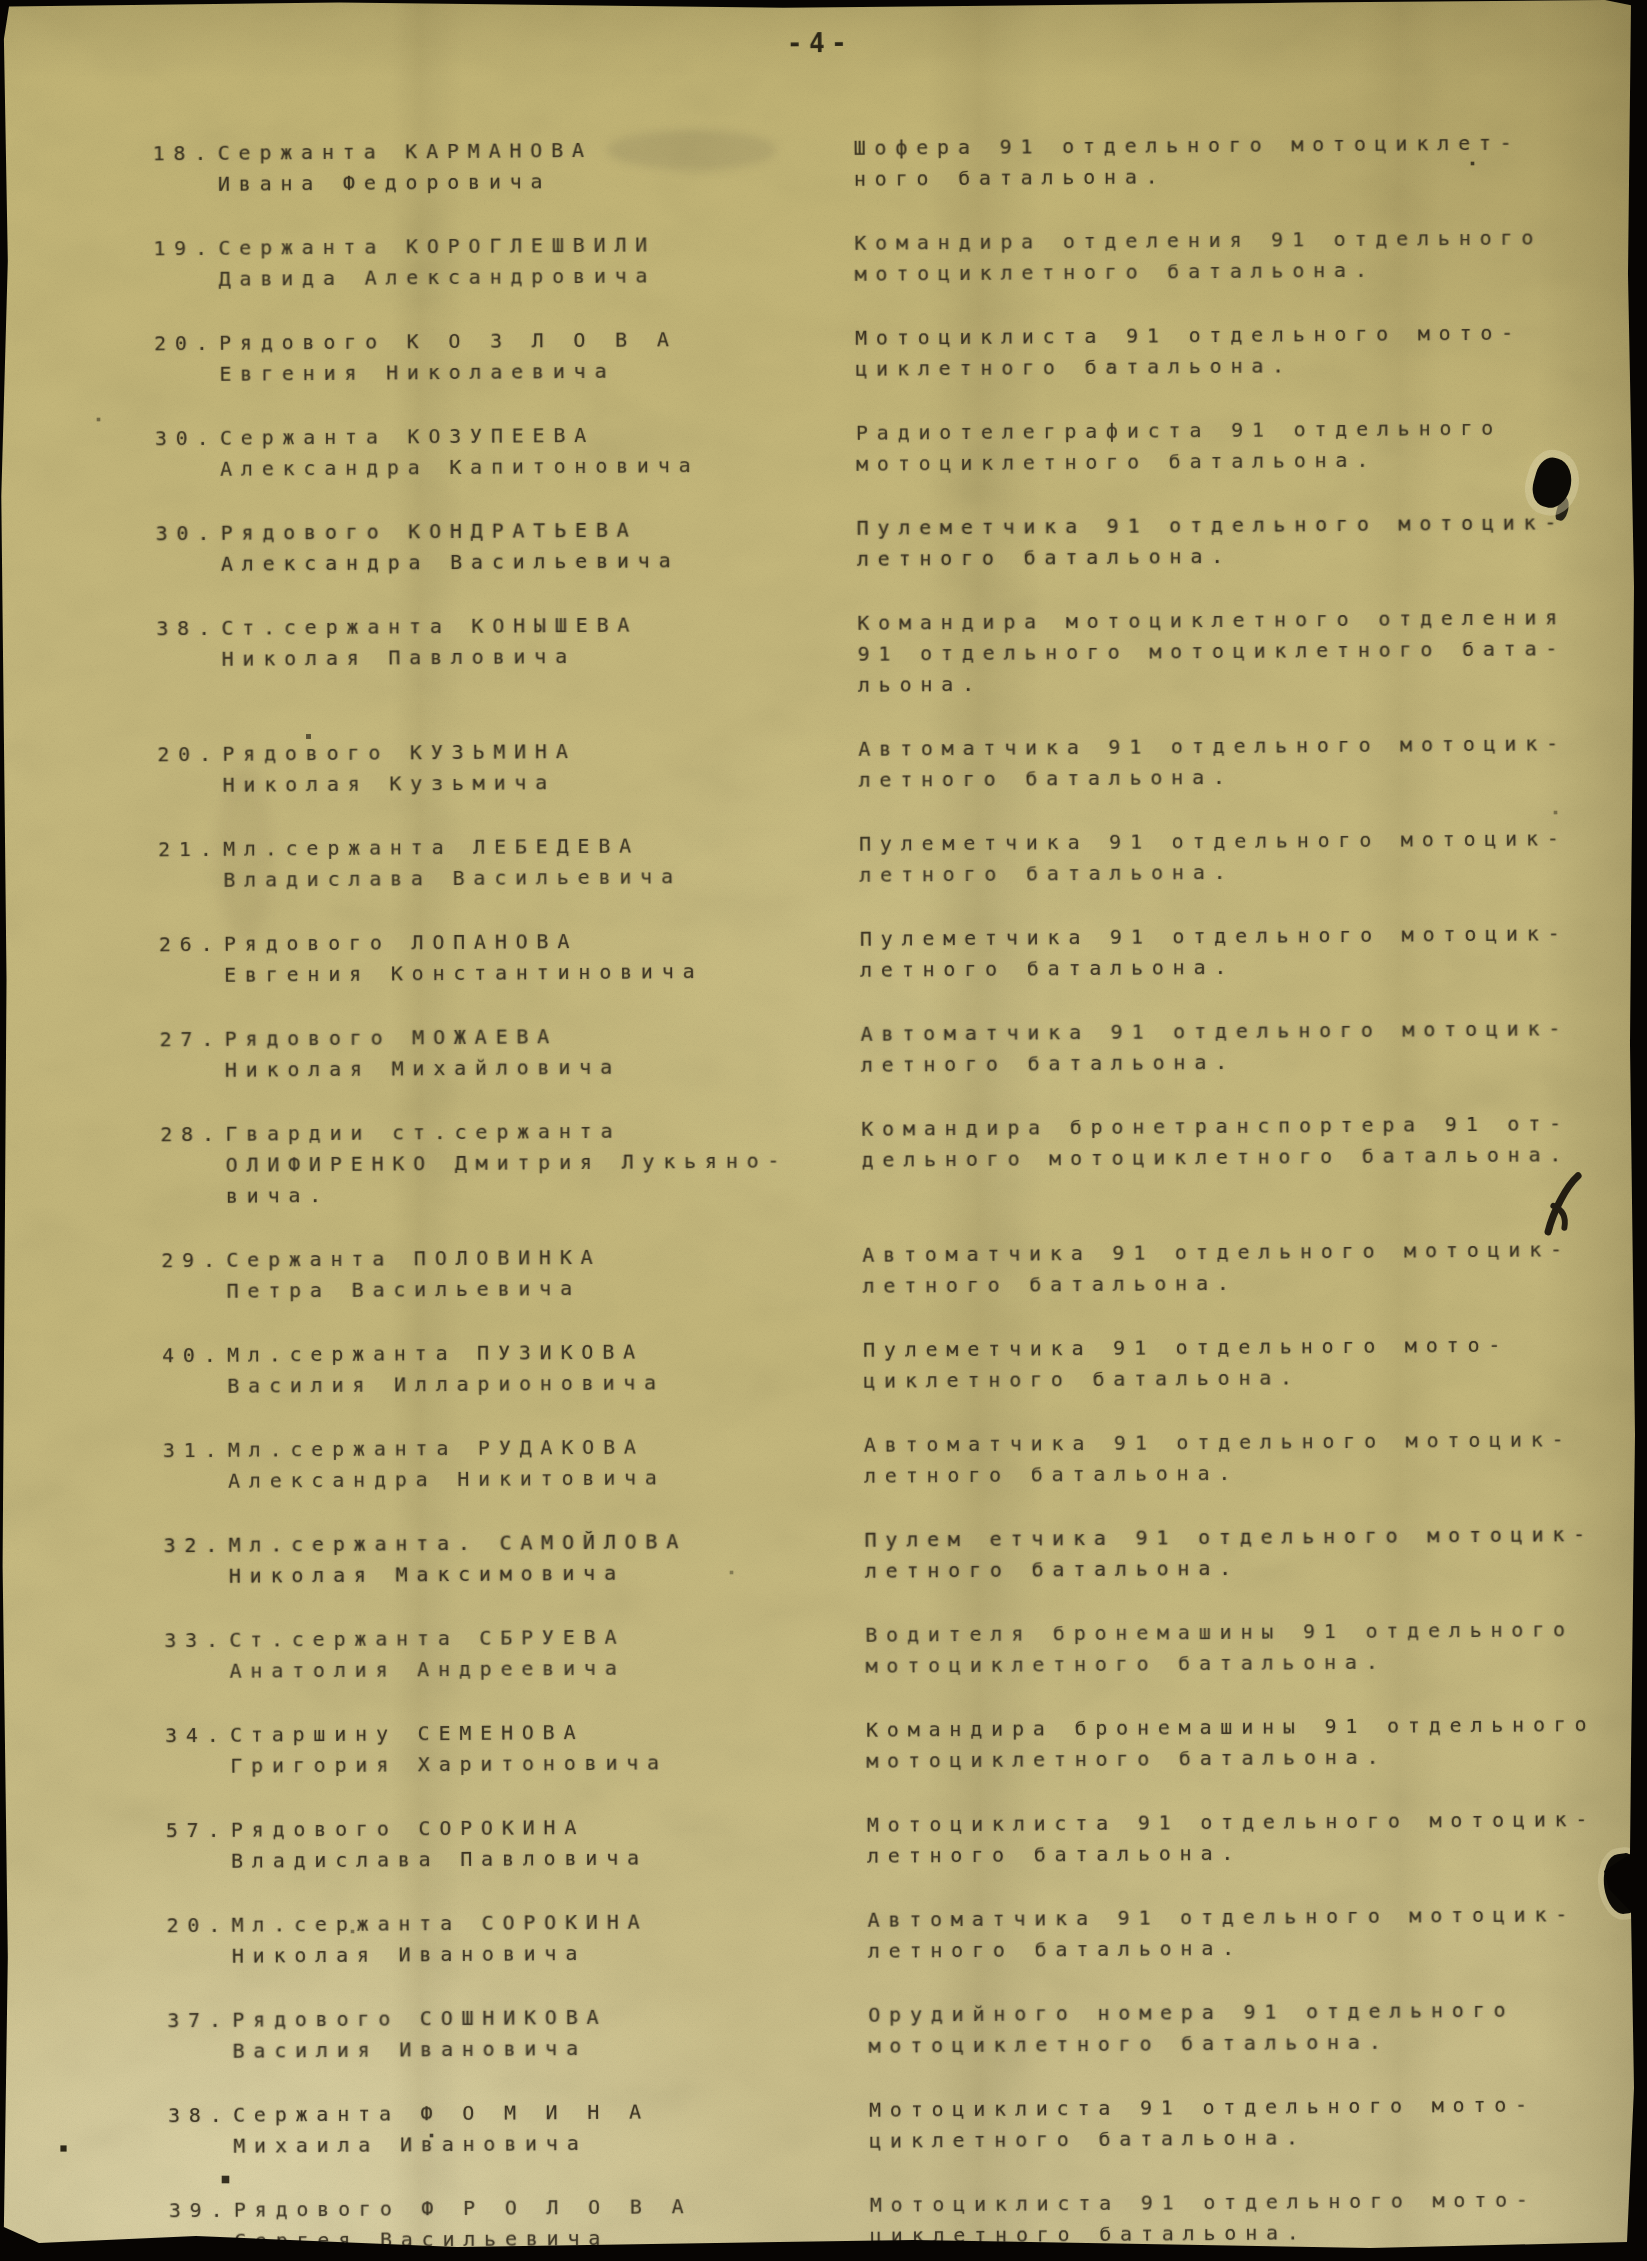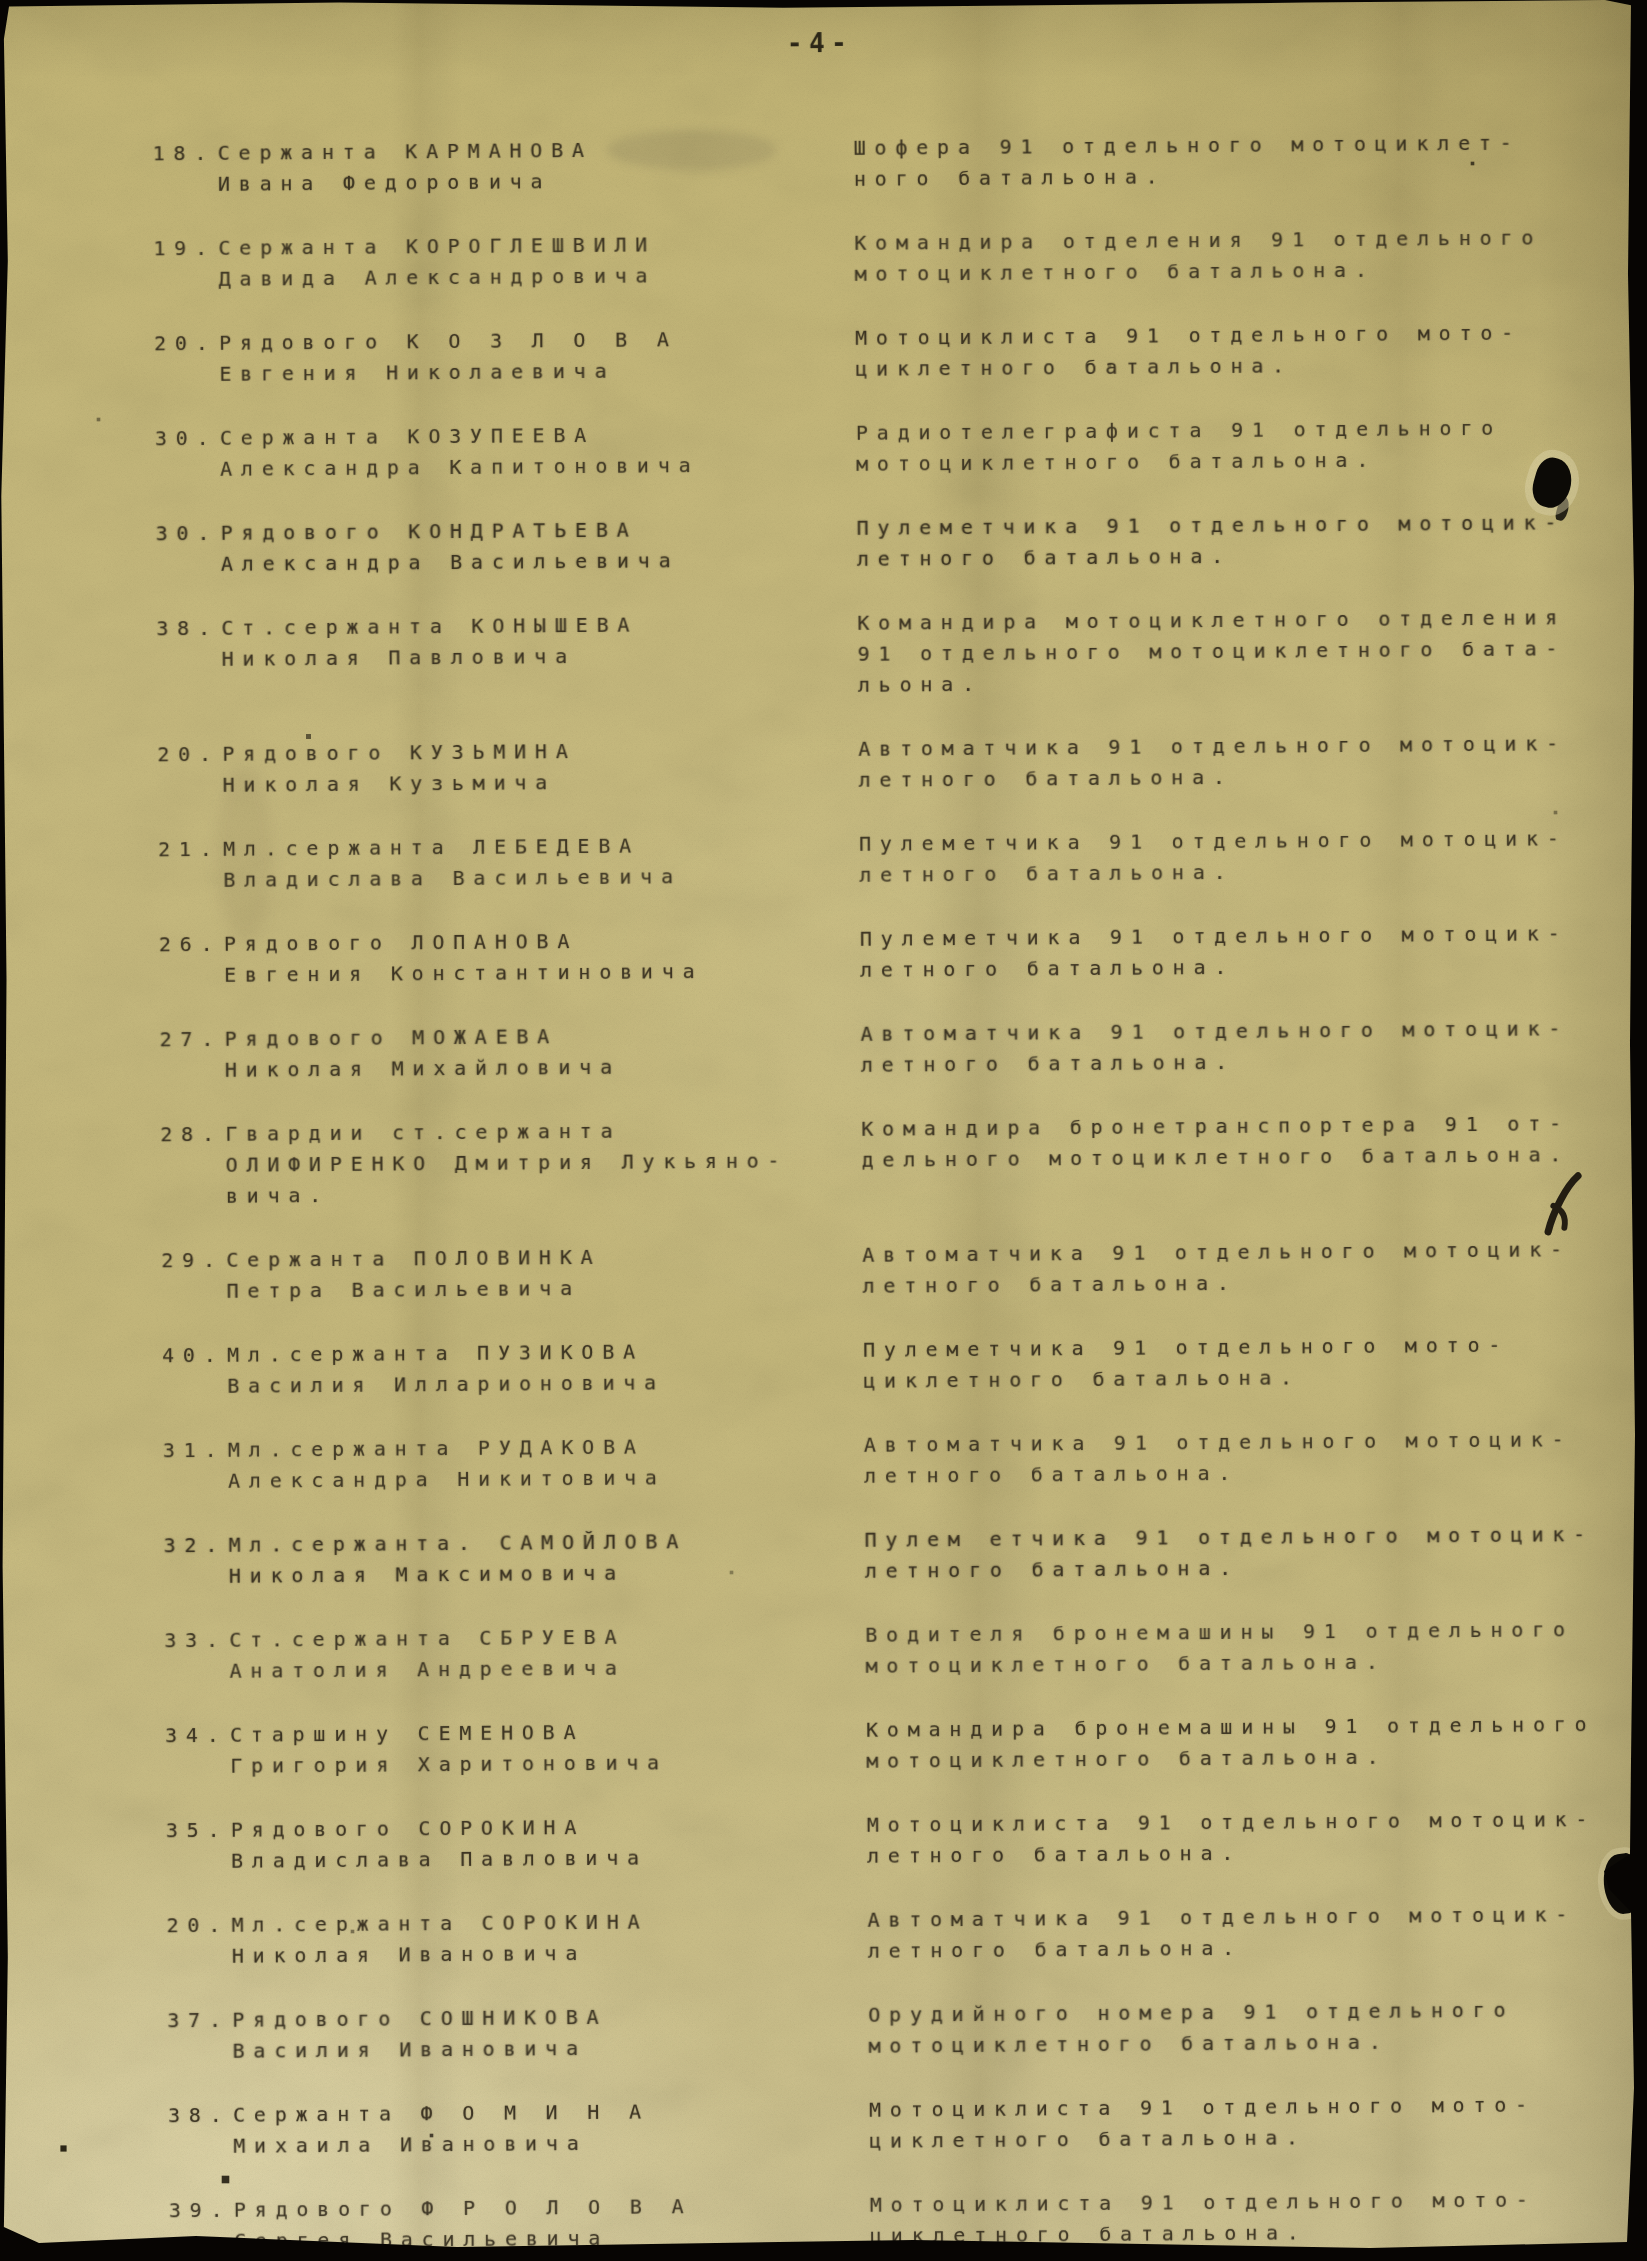--- a/index.html
+++ b/index.html
@@ -276,21 +276,21 @@
     <div class="col">
             <div class="line">Старшину  СЕМЕНОВА</div>
             <div class="line">Григория Харитоновича</div>
           </div>
     <div class="col">
             <div class="line">Командира бронемашины 91 отдельного</div>
             <div class="line">мотоциклетного батальона.</div>
           </div>
   </div>
         <div class="entry">
-    <div class="num line">35.</div>
+    <div class="num line">57.</div>
     <div class="col">
             <div class="line">Рядового  СОРОКИНА</div>
             <div class="line">Владислава Павловича</div>
           </div>
     <div class="col">
             <div class="line">Мотоциклиста 91 отдельного мотоцик-</div>
             <div class="line">летного батальона.</div>
           </div>
   </div>
         <div class="entry">

